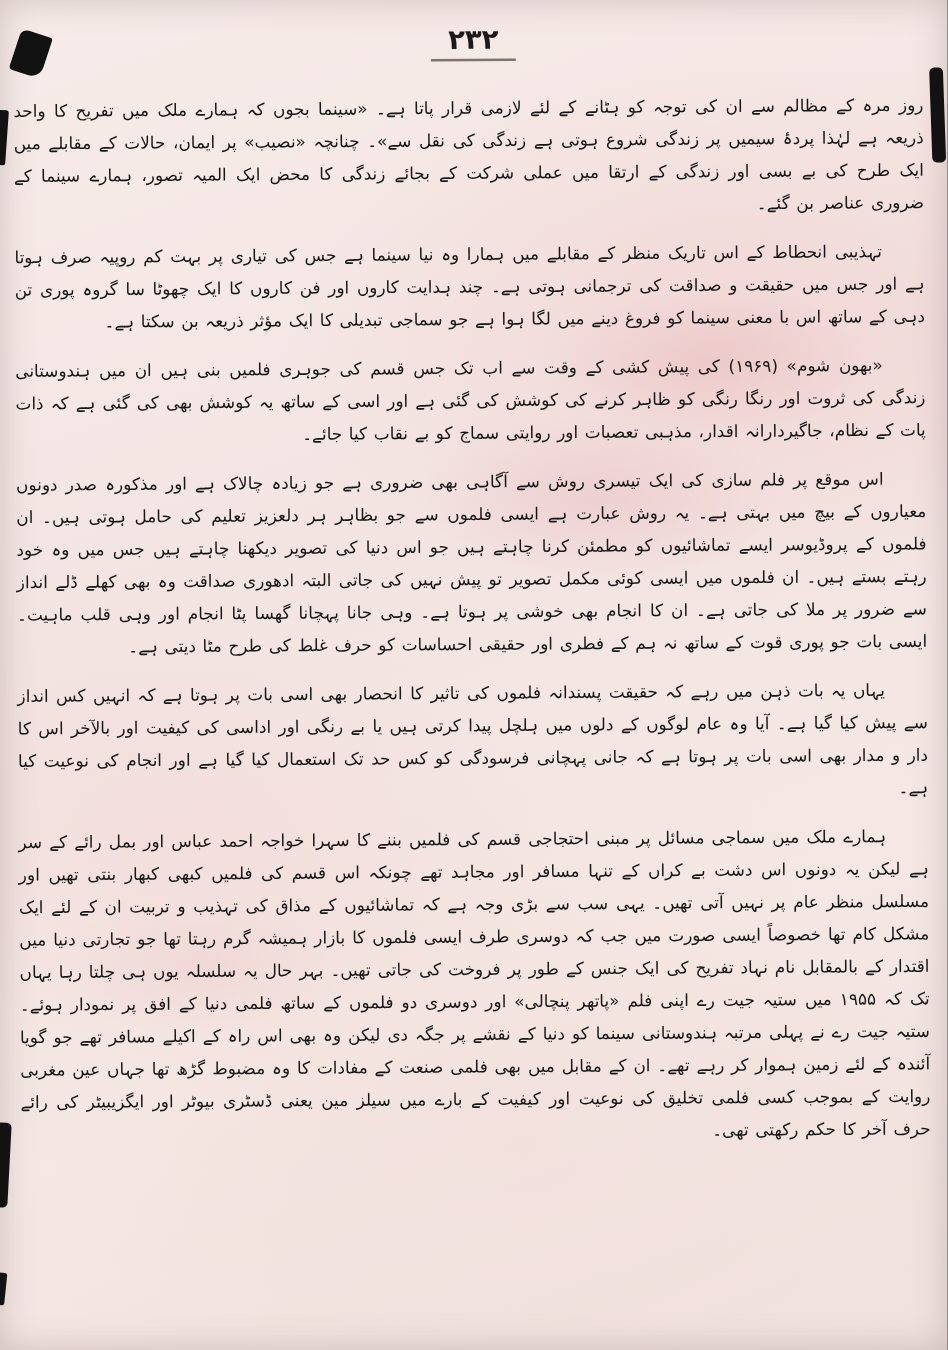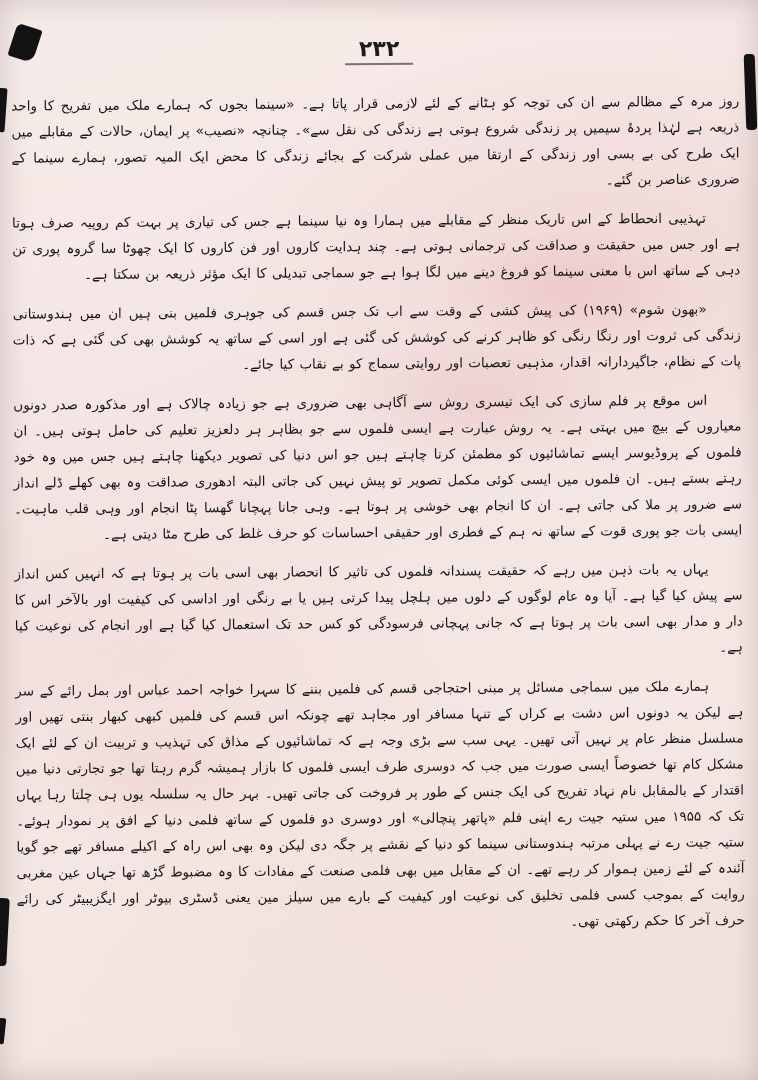--- a/index.html
+++ b/index.html
@@ -35,21 +35,21 @@
   .stain-1 { right: 60px; top: 230px; width: 260px; height: 120px;
              background: radial-gradient(ellipse at center, rgba(225,160,165,0.28), rgba(225,160,165,0) 70%); }
   .stain-2 { right: 130px; top: 330px; width: 300px; height: 140px;
              background: radial-gradient(ellipse at center, rgba(220,150,160,0.22), rgba(220,150,160,0) 70%); }
   .stain-3 { left: 40px; top: 720px; width: 240px; height: 110px;
              background: radial-gradient(ellipse at center, rgba(228,175,175,0.20), rgba(228,175,175,0) 70%); }
 
   .page-header {
     position: relative;
     text-align: center;
-    padding-top: 36px;
+    padding-top: 20px;
     height: 46px;
   }
   .page-number {
     display: inline-block;
     font-size: 22px;
     font-weight: bold;
     color: #1b1b1b;
     letter-spacing: 3px;
     border-bottom: 2px solid rgba(20,20,20,0.55);
     padding: 0 14px 2px 14px;

